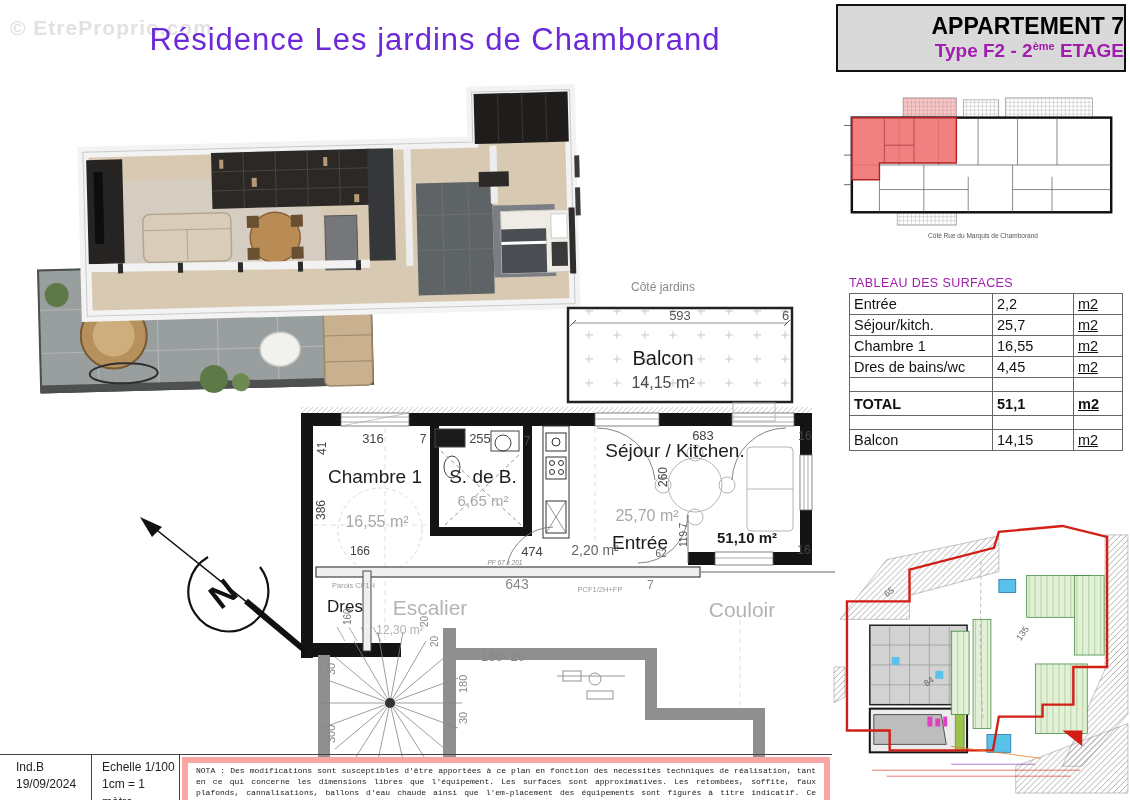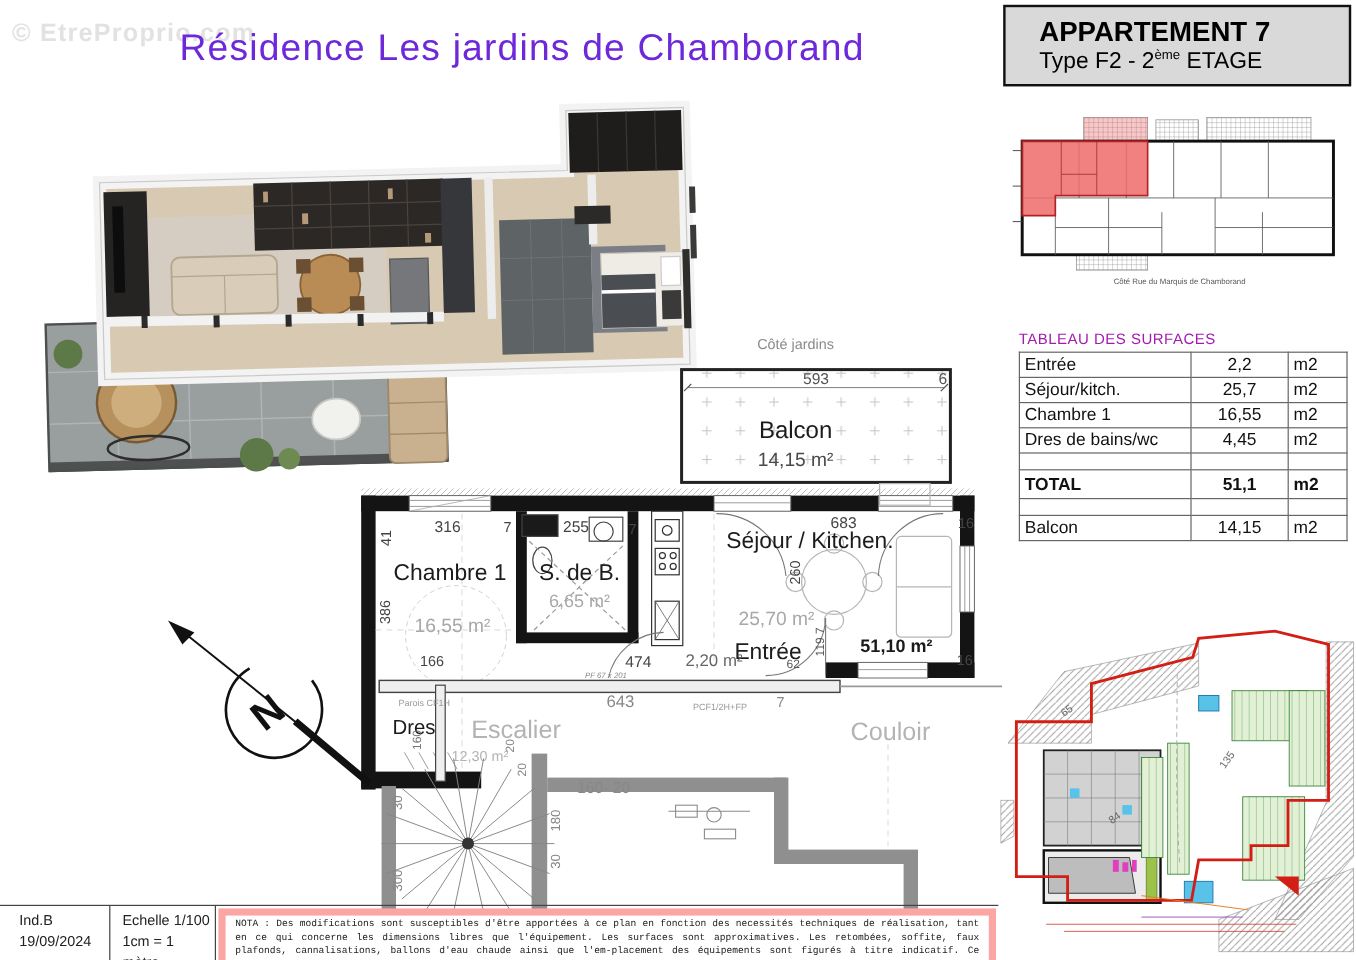--- a/index.html
+++ b/index.html
@@ -6,33 +6,33 @@
   .page{position:relative;width:1130px;height:800px;background:#ffffff;overflow:hidden;
         font-family:"Liberation Sans",sans-serif;color:#222;}
   .watermark{position:absolute;left:10px;top:16px;font-size:21px;color:#e2e2e2;
              letter-spacing:1px;font-weight:bold;}
   .main-title{position:absolute;left:125px;top:22px;width:620px;text-align:center;
               font-size:31px;color:#6d28d9;letter-spacing:1px;font-weight:400;}
   svg{position:absolute;}
   
   .apt-header{position:absolute;left:836px;top:4px;width:290px;height:68px;
               background:#d9d9d9;border:2px solid #111;box-sizing:border-box;
-              display:flex;flex-direction:column;align-items:flex-start;justify-content:center;padding-left:28px;}
+              display:flex;flex-direction:column;align-items:flex-end;justify-content:center;padding-left:28px;}
   .apt-header .l1{font-size:23px;font-weight:bold;color:#000;line-height:1.1;}
-  .apt-header .l2{font-size:19px;font-weight:normal;color:#000000;line-height:1.1;}
+  .apt-header .l2{font-size:19px;font-weight:bold;color:#a21caf;line-height:1.1;}
   .apt-header sup{font-size:11px;}
   .keyplan-caption{position:absolute;left:840px;top:232px;width:286px;text-align:center;
                    font-size:6.5px;color:#555;}
   .table-title{position:absolute;left:849px;top:276px;font-size:12.5px;color:#a21caf;
                letter-spacing:.4px;}
   table.surfaces{position:absolute;left:849px;top:293px;width:274px;border-collapse:collapse;
                  font-size:14.5px;color:#111;}
   table.surfaces td{border:1px solid #666;padding:0 4px;height:20px;}
-  table.surfaces td.val{text-align:center;width:72px;}
-  table.surfaces td.unit{width:40px;}
+  table.surfaces td.val{text-align:left;width:72px;}
+  table.surfaces td.unit{width:40px;text-decoration:underline;}
   table.surfaces tr.empty td{height:13px;}
   table.surfaces tr.total td{font-weight:bold;height:23px;}
   
   .footer{position:absolute;left:0;top:754px;width:832px;height:56px;
           border-top:1px solid #444;display:flex;box-sizing:border-box;}
   .fcell{box-sizing:border-box;padding:4px 0 0 16px;font-size:12px;line-height:1.45;color:#222;}
   .fcell.c1{width:92px;border-right:1px solid #444;}
   .fcell.c2{width:88px;border-right:1px solid #444;padding-left:10px;}
   .nota-box{flex:1;margin:2px 2px 4px 2px;border:6px solid #fca5a5;box-sizing:border-box;
             padding:2px 8px;font-size:8px;line-height:1.4;color:#222;text-align:justify;font-family:Liberation Mono, monospace;}

